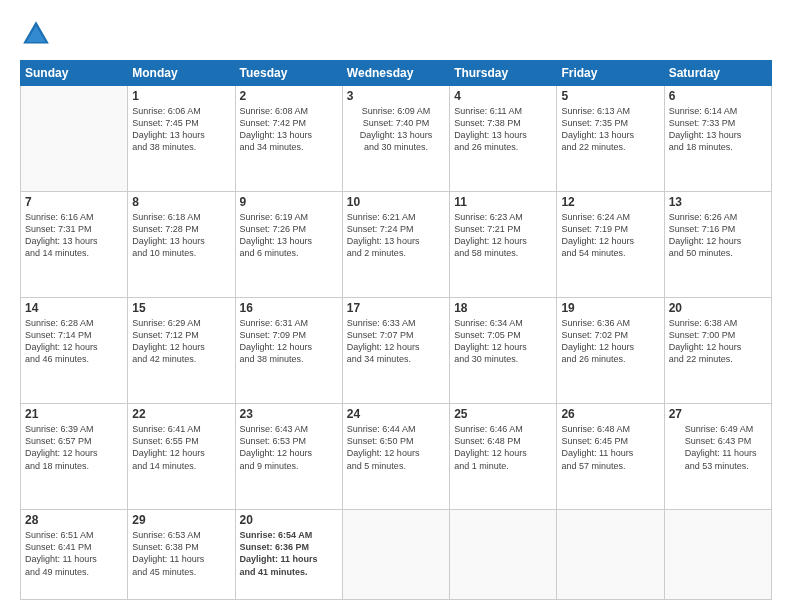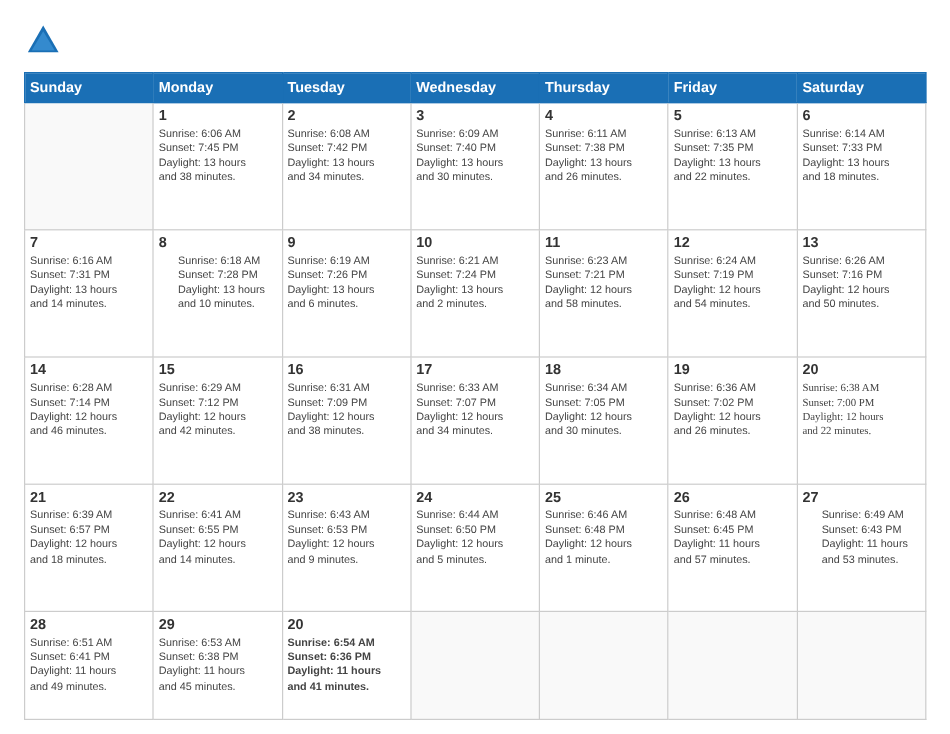--- a/index.html
+++ b/index.html
@@ -149,21 +149,21 @@
           </td>
           <td>
             <span class="day-num">2</span>
             <div class="cell-info" style="white-space: pre-line;">Sunrise: 6:08 AM
 Sunset: 7:42 PM
 Daylight: 13 hours
 and 34 minutes.</div>
           </td>
           <td>
             <span class="day-num">3</span>
-            <div class="cell-info" style="white-space: pre-line;">Sunrise: 6:09 AM
+            <div class="cell-info" style="white-space: pre-line; text-align: center;">Sunrise: 6:09 AM
 Sunset: 7:40 PM
 Daylight: 13 hours
 and 30 minutes.</div>
           </td>
           <td>
             <span class="day-num">4</span>
             <div class="cell-info" style="white-space: pre-line;">Sunrise: 6:11 AM
 Sunset: 7:38 PM
 Daylight: 13 hours
 and 26 minutes.</div>
@@ -186,21 +186,21 @@
         <tr>
           <td>
             <span class="day-num">7</span>
             <div class="cell-info" style="white-space: pre-line;">Sunrise: 6:16 AM
 Sunset: 7:31 PM
 Daylight: 13 hours
 and 14 minutes.</div>
           </td>
           <td>
             <span class="day-num">8</span>
-            <div class="cell-info" style="white-space: pre-line; margin-left: 16px;">Sunrise: 6:18 AM
+            <div class="cell-info" style="white-space: pre-line;">Sunrise: 6:18 AM
 Sunset: 7:28 PM
 Daylight: 13 hours
 and 10 minutes.</div>
           </td>
           <td>
             <span class="day-num">9</span>
             <div class="cell-info" style="white-space: pre-line;">Sunrise: 6:19 AM
 Sunset: 7:26 PM
 Daylight: 13 hours
 and 6 minutes.</div>
@@ -272,21 +272,21 @@
           </td>
           <td>
             <span class="day-num">19</span>
             <div class="cell-info" style="white-space: pre-line;">Sunrise: 6:36 AM
 Sunset: 7:02 PM
 Daylight: 12 hours
 and 26 minutes.</div>
           </td>
           <td>
             <span class="day-num">20</span>
-            <div class="cell-info" style="white-space: pre-line; font-family: Liberation Serif, serif;">Sunrise: 6:38 AM
+            <div class="cell-info" style="white-space: pre-line;">Sunrise: 6:38 AM
 Sunset: 7:00 PM
 Daylight: 12 hours
 and 22 minutes.</div>
           </td>
         </tr>
         <tr>
           <td>
             <span class="day-num">21</span>
             <div class="cell-info" style="white-space: pre-line;">Sunrise: 6:39 AM
 Sunset: 6:57 PM

